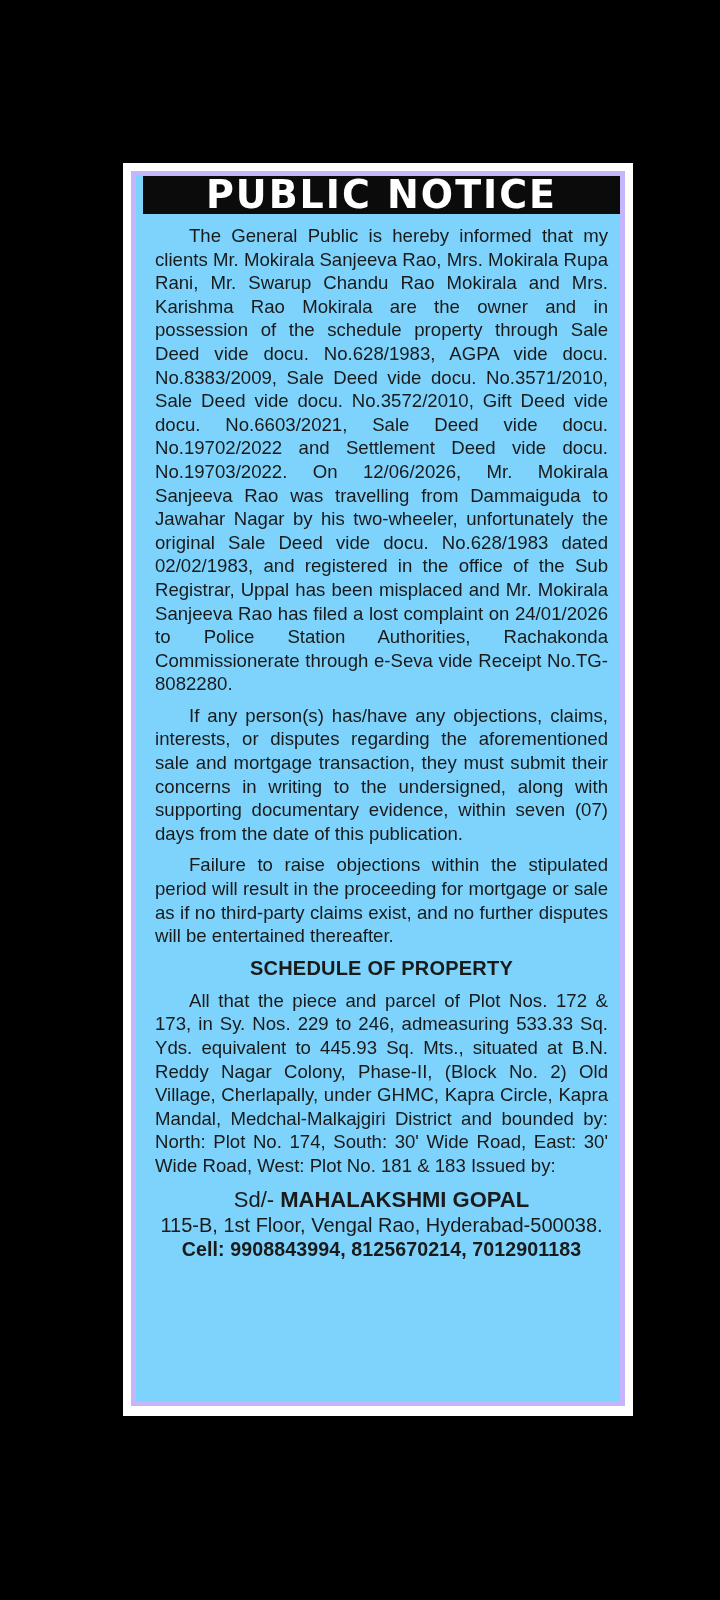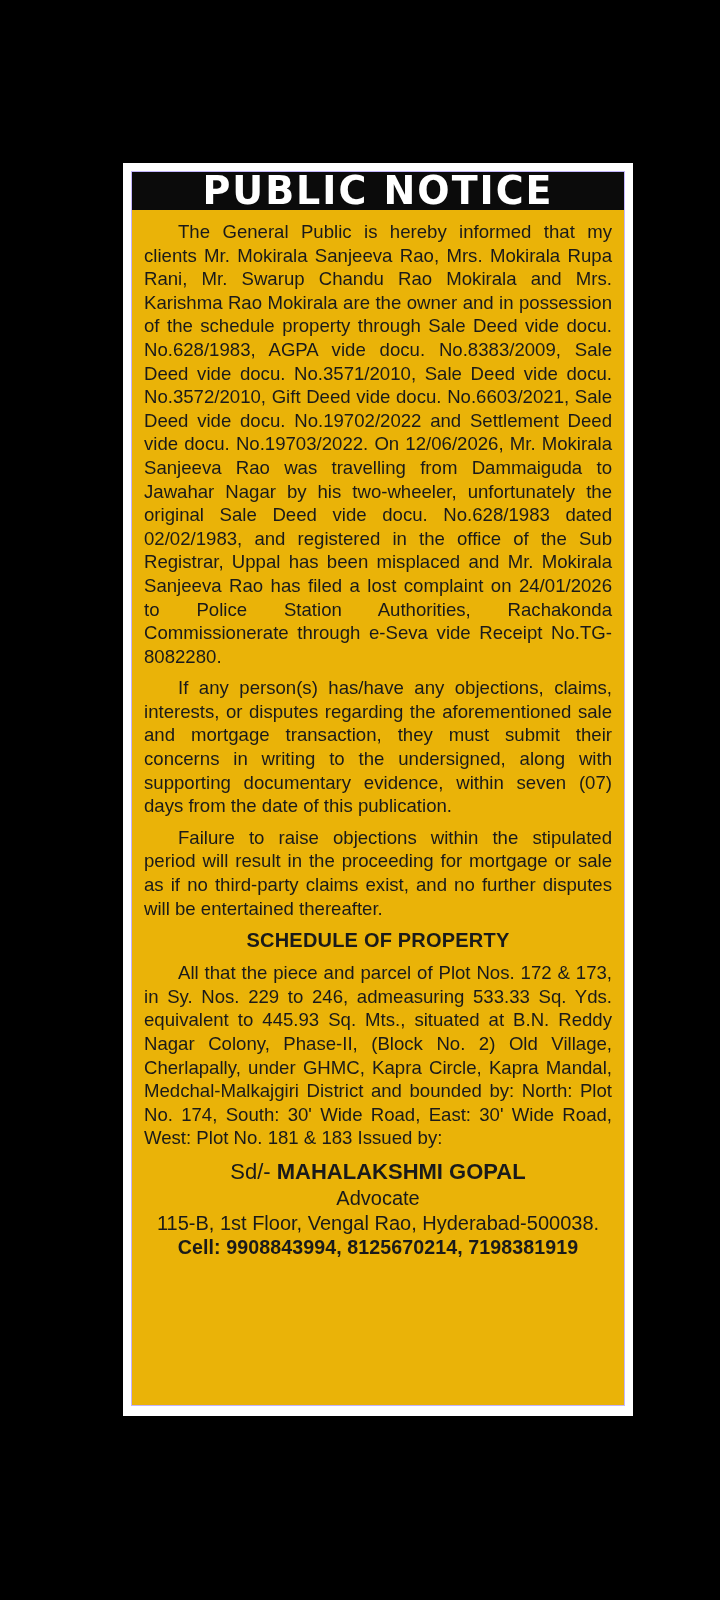--- a/index.html
+++ b/index.html
@@ -21,23 +21,24 @@
     width: 510px;
     height: 1253px;
     background: #fff;
   }
   .frame {
     position: absolute;
     left: 8px;
     top: 8px;
     right: 8px;
     bottom: 10px;
-    border: 1px solid #c4b5fd;
+    border: 5px solid #c4b5fd;
     box-sizing: border-box;
-    background: #eab308;
+    background: #7dd3fc;
+    padding-left: 7px;
   }
   .title-band {
     background: #0b0b0b;
     color: #fff;
     height: 38px;
     display: flex;
     align-items: center;
     justify-content: center;
     margin-bottom: 0;
   }
@@ -108,18 +109,17 @@
       <p class="para">The General Public is hereby informed that my clients Mr. Mokirala Sanjeeva Rao, Mrs. Mokirala Rupa Rani, Mr. Swarup Chandu Rao Mokirala and Mrs. Karishma Rao Mokirala are the owner and in possession of the schedule property through Sale Deed vide docu. No.628/1983, AGPA vide docu. No.8383/2009, Sale Deed vide docu. No.3571/2010, Sale Deed vide docu. No.3572/2010, Gift Deed vide docu. No.6603/2021, Sale Deed vide docu. No.19702/2022 and Settlement Deed vide docu. No.19703/2022. On 12/06/2026, Mr. Mokirala Sanjeeva Rao was travelling from Dammaiguda to Jawahar Nagar by his two-wheeler, unfortunately the original Sale Deed vide docu. No.628/1983 dated 02/02/1983, and registered in the office of the Sub Registrar, Uppal has been misplaced and Mr. Mokirala Sanjeeva Rao has filed a lost complaint on 24/01/2026 to Police Station Authorities, Rachakonda Commissionerate through e-Seva vide Receipt No.TG-8082280.</p>
       <p class="para">If any person(s) has/have any objections, claims, interests, or disputes regarding the aforementioned sale and mortgage transaction, they must submit their concerns in writing to the undersigned, along with supporting documentary evidence, within seven (07) days from the date of this publication.</p>
       <p class="para">Failure to raise objections within the stipulated period will result in the proceeding for mortgage or sale as if no third-party claims exist, and no further disputes will be entertained thereafter.</p>
 
       <div class="heading">SCHEDULE OF PROPERTY</div>
       <p class="para"><span>All that the piece and parcel of Plot Nos. 172 &amp; 173, in Sy. Nos. 229 to 246, admeasuring 533.33 Sq. Yds. equivalent to 445.93 Sq. Mts., situated at B.N. Reddy Nagar Colony, Phase-II, (Block No. 2) Old Village, Cherlapally, under GHMC, Kapra Circle, Kapra Mandal, Medchal-Malkajgiri District and bounded by:</span> <b>North:</b><span> Plot No. 174, </span><b>South:</b><span> 30' Wide Road, </span><b>East:</b><span> 30' Wide Road, </span><b>West:</b><span> Plot No. 181 &amp; 183 Issued by:</span></p>
 
       <div class="center sig">
         <span>Sd/- </span><span class="name">MAHALAKSHMI GOPAL</span>
       </div>
-      <div class="center role">Advocate</div>
       <div class="center addr">115-B, 1st Floor, Vengal Rao, Hyderabad-500038.</div>
-      <div class="center cell">Cell: 9908843994, 8125670214, 7198381919</div>
+      <div class="center cell">Cell: 9908843994, 8125670214, 7012901183</div>
     </div>
   </div>
 </div>
 
 </body></html>

